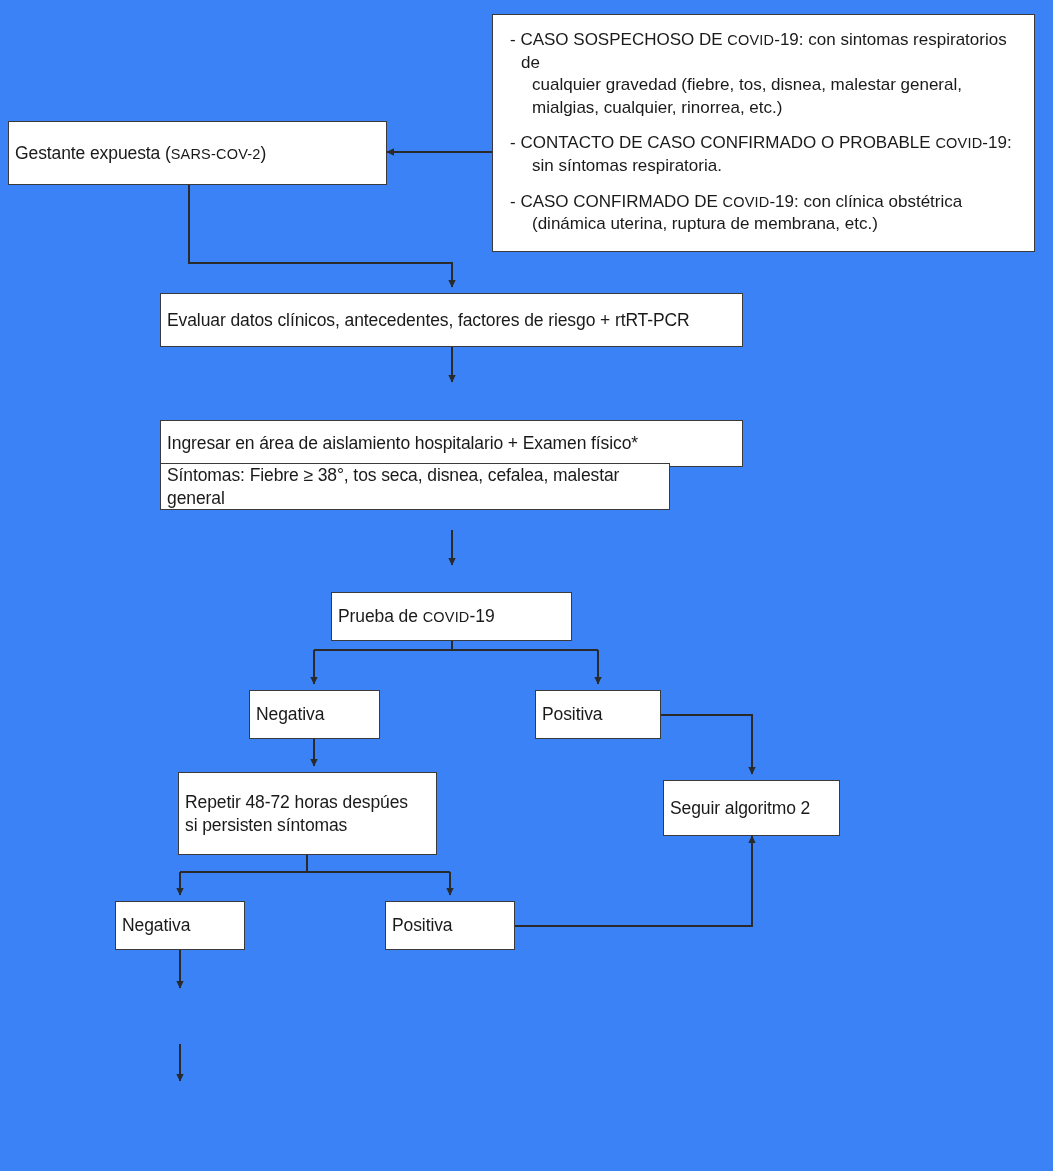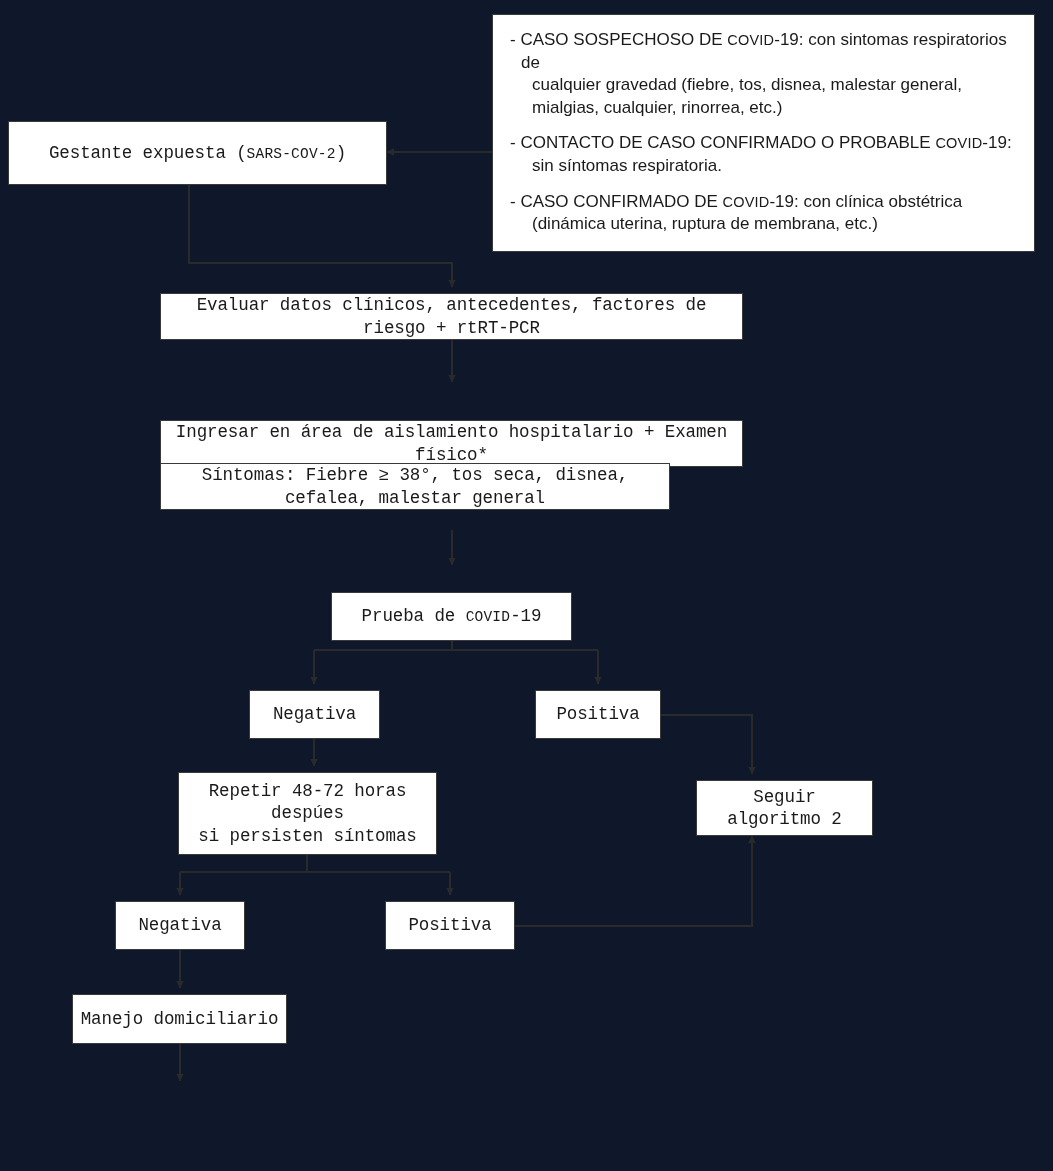--- a/index.html
+++ b/index.html
@@ -5,47 +5,46 @@
 <style>
   html, body {
     margin: 0;
     padding: 0;
     background: #ffffff;
   }
   #canvas {
     position: relative;
     width: 1053px;
     height: 1171px;
-    background: #0f172a;
+    background: #3b82f6;
     font-family: "Liberation Sans", sans-serif;
     overflow: hidden;
   }
   svg.edges {
     position: absolute;
     left: 0;
     top: 0;
     width: 1053px;
     height: 1171px;
     pointer-events: none;
   }
   .node {
     position: absolute;
     box-sizing: border-box;
     border: 1.6px solid #3a3a3a;
     background: #ffffff;
     display: flex;
     align-items: center;
     justify-content: center;
-    text-align: center;
+    text-align: left;
     color: #1a1a1a;
     font-size: 17.5px;
     line-height: 1.28;
     letter-spacing: -0.1px;
     padding: 2px 6px;
-    font-family: Liberation Mono, monospace;
   }
   .node .txt { display: block; width: 100%; }
   .sc { font-size: 14.5px; letter-spacing: 0.2px; }
   .note {
     position: absolute;
     box-sizing: border-box;
     border: 1.6px solid #3a3a3a;
     background: #ffffff;
     padding: 14px 16px 10px 14px;
     color: #1a1a1a;
@@ -122,21 +121,21 @@
       <span>-</span>
       <span>CASO CONFIRMADO DE </span><span class="sc">COVID</span><span>-19</span><span>: con clínica obstétrica</span>
       <span class="ind">(dinámica uterina, ruptura de membrana, etc.)</span>
     </div>
   </div>
 
   <div class="node" style="left:8px; top:121px; width:379px; height:64px;">
     <span class="txt"><span>Gestante expuesta (</span><span class="sc">SARS-COV-2</span><span>)</span></span>
   </div>
 
-  <div class="node" style="left:160px; top:293px; width:583px; height:47px;">
+  <div class="node" style="left:160px; top:293px; width:583px; height:54px;">
     <span class="txt">Evaluar datos clínicos, antecedentes, factores de riesgo + rtRT-PCR</span>
   </div>
 
   <div class="node" style="left:160px; top:388px; width:583px; height:47px;margin-top:32px;">
     <span class="txt">Ingresar en área de aislamiento hospitalario + Examen físico*</span>
   </div>
 
   <div class="node" style="left:160px; top:463px; width:510px; height:47px;">
     <span class="txt">Síntomas: Fiebre ≥ 38°, tos seca, disnea, cefalea, malestar general</span>
   </div>
@@ -153,30 +152,27 @@
     <span class="txt">Positiva</span>
   </div>
 
   <div class="node" style="left:178px; top:772px; width:259px; height:83px;">
     <span class="txt">
       <span>Repetir 48-72 horas despúes</span><br>
       <span>si persisten síntomas</span>
     </span>
   </div>
 
-  <div class="node" style="left:696px; top:780px; width:177px; height:56px;">
+  <div class="node" style="left:663px; top:780px; width:177px; height:56px;">
     <span class="txt">Seguir algoritmo 2</span>
   </div>
 
   <div class="node" style="left:115px; top:901px; width:130px; height:49px;">
     <span class="txt">Negativa</span>
   </div>
 
   <div class="node" style="left:385px; top:901px; width:130px; height:49px;">
     <span class="txt">Positiva</span>
   </div>
 
-  <div class="node" style="left:72px; top:994px; width:215px; height:50px;">
-    <span class="txt">Manejo domiciliario</span>
-  </div>
 
 
 </div>
 
 </body></html>

